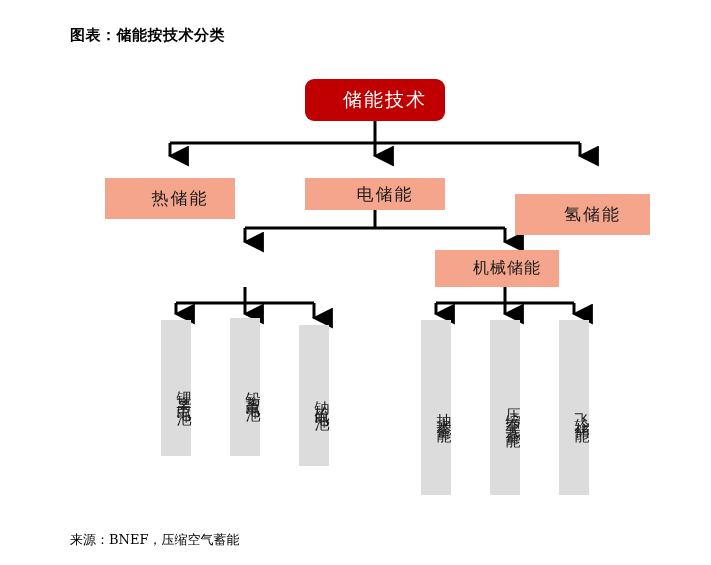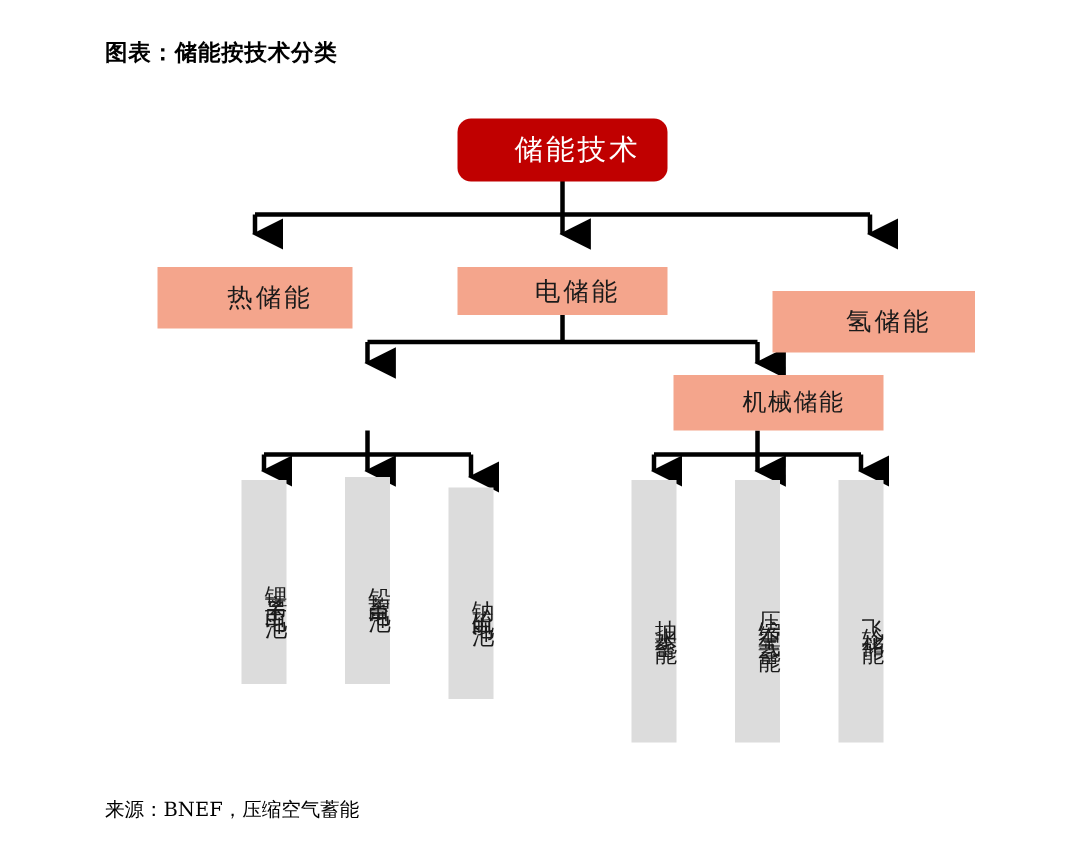--- a/index.html
+++ b/index.html
@@ -157,21 +157,21 @@
 
   <div class="node node-root" style="left:305px; top:79px; width:140px; height:42px;">储能技术</div>
 
   <div class="node node-l2" style="left:105px; top:164px; width:130px; height:41px;">热储能</div>
 
   <div class="node node-l2" style="left:305px; top:164px; width:140px; height:32px;">电储能</div>
 
   <div class="node node-l2" style="left:515px; top:180px; width:135px; height:41px;">氢储能</div>
 
 
-  <div class="node node-l3" style="left:449px; top:250px; width:140px; height:37px;font-family:Liberation Mono, monospace;">机械储能</div>
+  <div class="node node-l3" style="left:435px; top:250px; width:124px; height:37px;font-family:Liberation Mono, monospace;">机械储能</div>
 
   <div class="node node-leaf" style="left:161px; top:320px; width:30px; height:136px;">
     <span>锂离子电池</span>
   </div>
 
   <div class="node node-leaf" style="left:230px; top:318px; width:30px; height:138px;">
     <span>铅蓄电池</span>
   </div>
 
   <div class="node node-leaf" style="left:299px; top:325px; width:30px; height:141px;">

